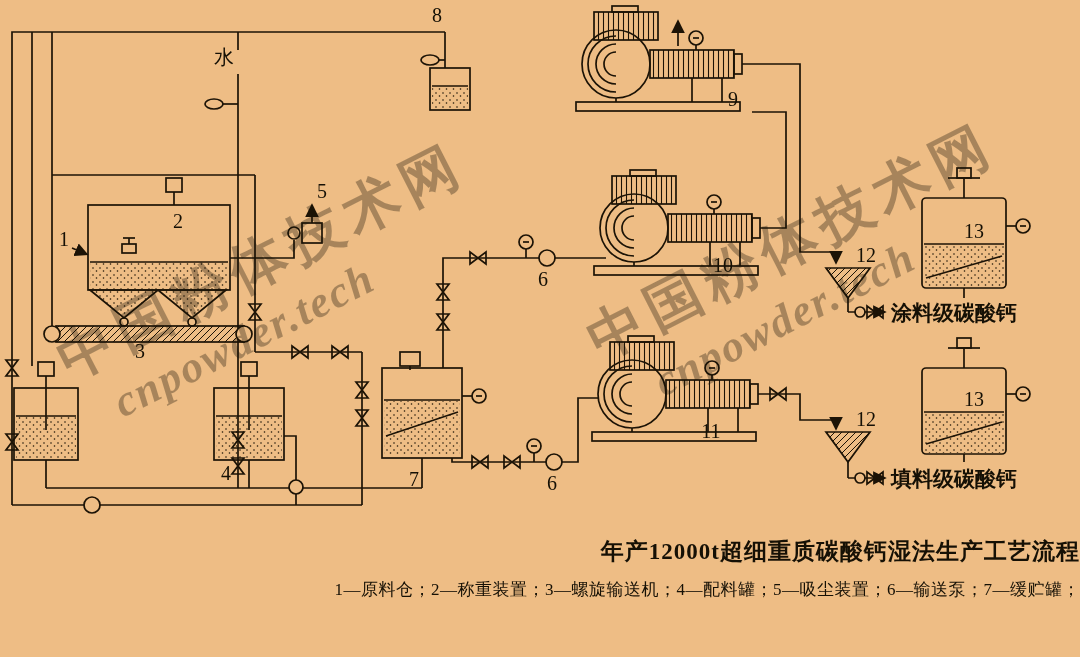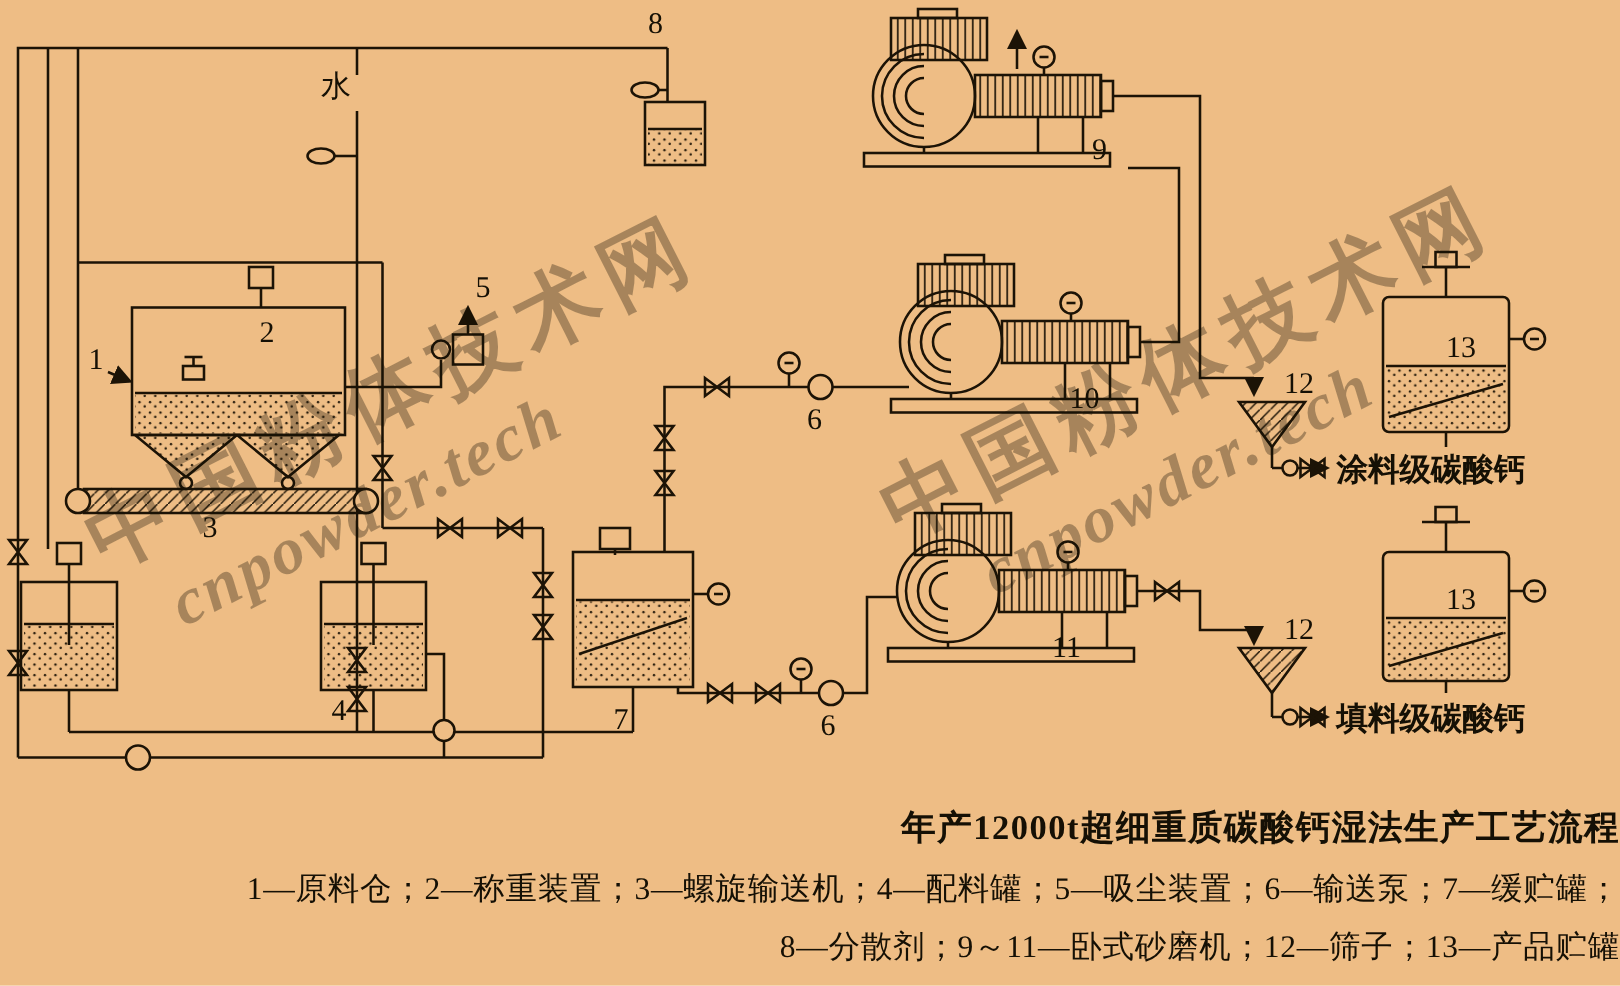--- a/index.html
+++ b/index.html
@@ -35,21 +35,21 @@
   }
   .caption{ text-align:right; }
   .title{
     margin-top:6px;
     font-size:23px;
     font-weight:bold;
     letter-spacing:1px;
   }
   .legend{
     margin-top:11px;
-    font-size:21px;
+    font-size:17px;
     letter-spacing:0.5px;
   }
 </style>
 </head>
 <body>
 
 <div class="stage">
 
 <svg width="1080" height="530" viewBox="0 0 1080 530">
   <defs>
@@ -324,16 +324,15 @@
     <g transform="translate(600,360) rotate(-27)">
       <text class="wm-cn" x="0" y="0" fill="#7d4d20">中国粉体技术网</text>
       <text class="wm-en" x="40" y="62" fill="#7d4d20">cnpowder.tech</text>
     </g>
   </g>
 </svg>
 
 <div class="caption">
   <div class="title">年产12000t超细重质碳酸钙湿法生产工艺流程</div>
   <div class="legend">1—原料仓；2—称重装置；3—螺旋输送机；4—配料罐；5—吸尘装置；6—输送泵；7—缓贮罐；</div>
-  <div class="legend">8—分散剂；9～11—卧式砂磨机；12—筛子；13—产品贮罐</div>
 </div>
 
 </div>
 
 </body></html>

